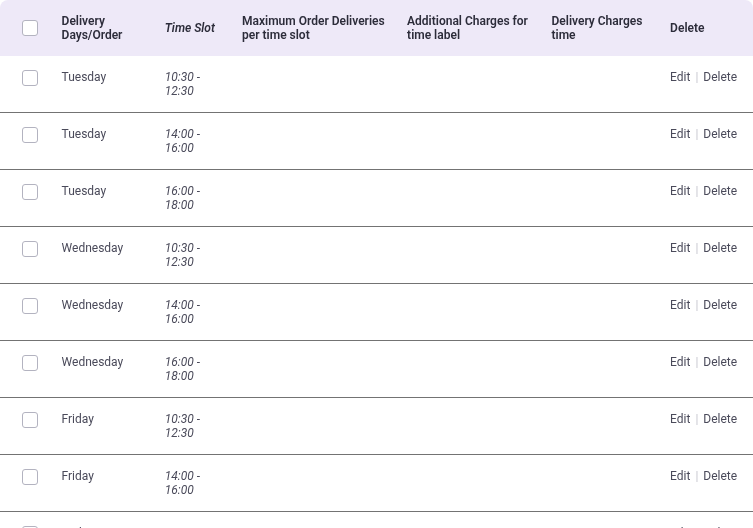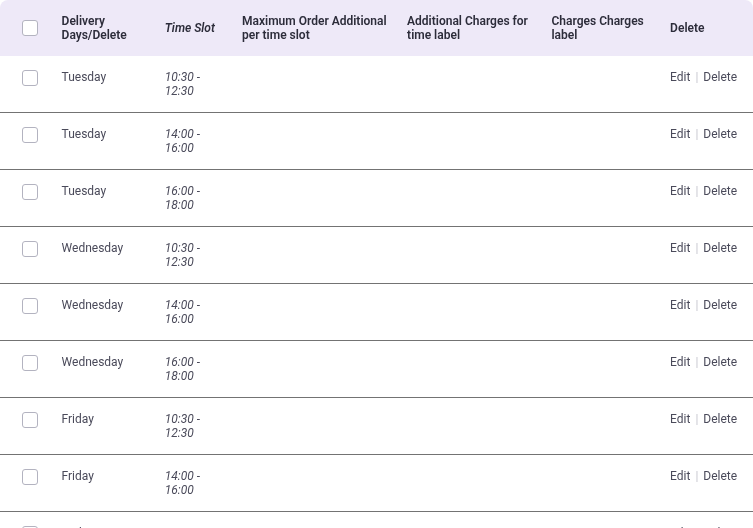--- a/index.html
+++ b/index.html
@@ -96,25 +96,25 @@
 </head>
 <body>
 
 <div class="table-wrapper">
   <table>
     <thead>
       <tr>
         <th class="col-check">
           <input type="checkbox" style="">
         </th>
-        <th class="col-day">Delivery Days/Delete</th>
+        <th class="col-day">Delivery Days/Order</th>
         <th class="col-slot">Time Slot</th>
-        <th class="col-max">Maximum Order Additional per time slot</th>
+        <th class="col-max">Maximum Order Deliveries per time slot</th>
         <th class="col-addl">Additional Charges for time label</th>
-        <th class="col-label">Charges Charges label</th>
+        <th class="col-label">Delivery Charges time</th>
         <th class="col-actions">Delete</th>
       </tr>
     </thead>
     <tbody id="table-body">
     <tr>
           <td class="col-check"><input type="checkbox" style=""></td>
           <td class="col-day">Tuesday</td>
           <td class="col-slot">10:30 - 12:30</td>
           <td class="col-max"></td>
           <td class="col-addl"></td>

